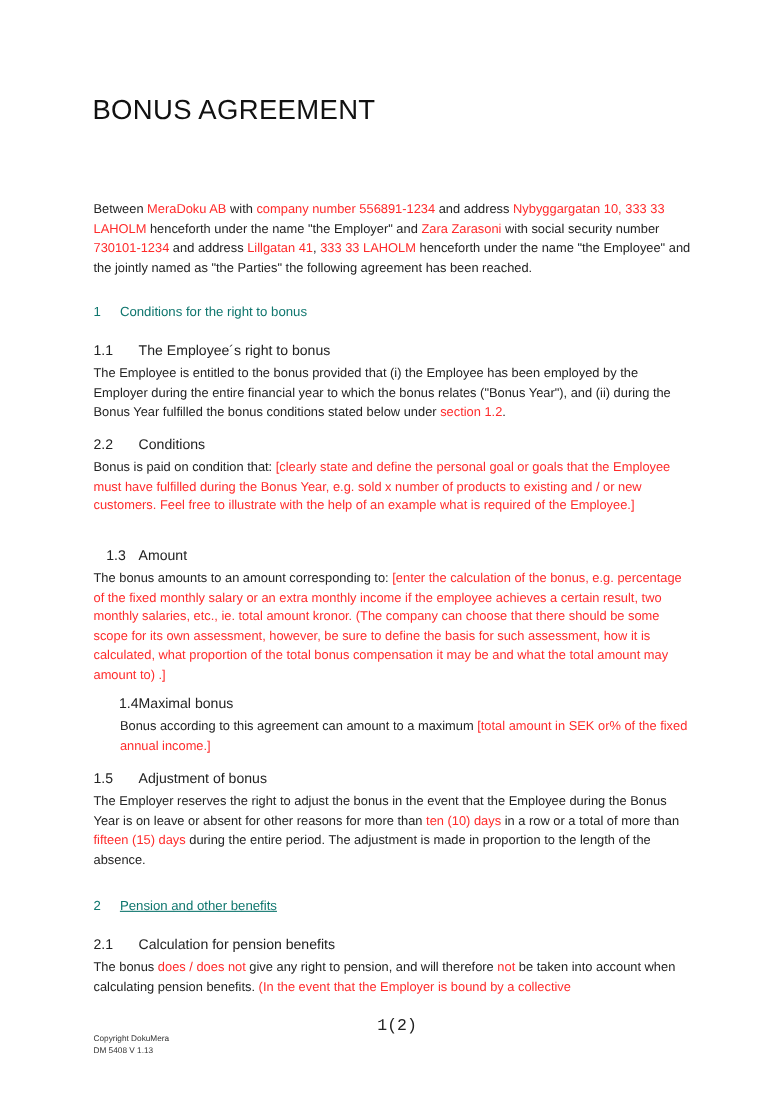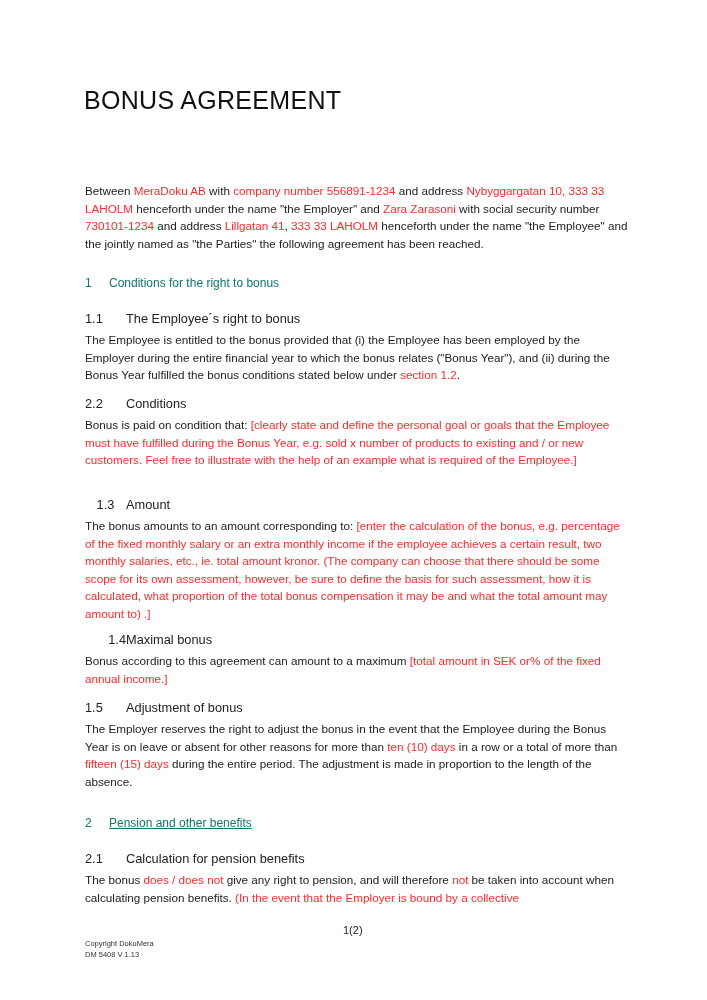--- a/index.html
+++ b/index.html
@@ -10,21 +10,21 @@
            font-family: "Liberation Sans", sans-serif; color: #111; margin: 0; font-weight: normal; }
   .subtitle { position: absolute; left: 85px; top: 122px; font-size: 11.5px; letter-spacing: 1px;
               font-family: "DejaVu Sans", sans-serif; color: #222; }
   .body-text { font-family: "Liberation Sans", sans-serif; font-size: 11.7px; line-height: 17.5px; color: #222; }
   .red { color: #ff2a2a; }
   .block { position: absolute; left: 85px; width: 545px; }
   .h1 { position: absolute; left: 85px; font-family: "Liberation Sans", sans-serif; font-size: 12px; color: #0f766e; }
   .h1 .num { display: inline-block; width: 24px; }
   .h2 { position: absolute; left: 85px; font-family: "Liberation Sans", sans-serif; font-size: 12.8px; color: #222; }
   .h2 .num { display: inline-block; width: 41px; }
-  .pagenum { position: absolute; left: 343px; top: 924px; font-family: Liberation Sans, sans-serif; font-size: 11px; color: #222; }
+  .pagenum { position: absolute; left: 343px; top: 924px; font-family: Liberation Mono, monospace; font-size: 15px; color: #222; }
   .footer { position: absolute; left: 85px; top: 939px; font-family: "Liberation Sans", sans-serif; font-size: 7.5px; line-height: 10.5px; color: #333; }
 </style>
 </head>
 <body>
 
 <div class="page">
   <h1 class="title">BONUS AGREEMENT</h1>
 
   <div class="block body-text" style="top:182px;"><span>Between </span><span class="red" style="color: rgb(255, 42, 42);">MeraDoku AB</span><span> with </span><span class="red" style="color: rgb(255, 42, 42);">company number 556891-1234</span><span> and address </span><span class="red" style="color: rgb(255, 42, 42);">Nybyggargatan 10, 333 33 LAHOLM</span><span> henceforth under the name "the Employer" and </span><span class="red" style="color: rgb(255, 42, 42);">Zara Zarasoni</span><span> with social security number </span><span class="red" style="color: rgb(255, 42, 42);">730101-1234</span><span> and address </span><span class="red" style="color: rgb(255, 42, 42);">Lillgatan 41</span><span>, </span><span class="red" style="color: rgb(255, 42, 42);">333 33 LAHOLM</span><span> henceforth under the name "the Employee" and the jointly named as "the Parties" the following agreement has been reached.</span></div>
 
@@ -43,21 +43,21 @@
   <div class="block body-text" style="top:416px;"><span>Bonus is paid on condition that: </span><span class="red" style="color: rgb(255, 42, 42);">[clearly state and define the personal goal or goals that the Employee must have fulfilled during the Bonus Year, e.g. sold x number of products to existing and / or new customers. Feel free to illustrate with the help of an example what is required of the Employee.]</span></div>
 
   <div class="h2" style="top:497px;text-align:center;">
     <span class="num">1.3</span><span>Amount</span>
   </div>
   <div class="block body-text" style="top:517px;"><span>The bonus amounts to an amount corresponding to: </span><span class="red" style="color: rgb(255, 42, 42);">[enter the calculation of the bonus, e.g. percentage of the fixed monthly salary or an extra monthly income if the employee achieves a certain result, two monthly salaries, etc., ie. total amount kronor. (The company can choose that there should be some scope for its own assessment, however, be sure to define the basis for such assessment, how it is calculated, what proportion of the total bonus compensation it may be and what the total amount may amount to) .]</span></div>
 
   <div class="h2" style="top:632px;text-align:right;">
     <span class="num">1.4</span><span>Maximal bonus</span>
   </div>
-  <div class="block body-text" style="top:652px;"><span>Bonus according to this agreement can amount to a maximum </span><span class="red" style="color: rgb(255, 42, 42);">[total amount in SEK or% of the fixed annual income.]</span></div>
+  <div class="block body-text" style="top:652px;margin-left:24px;"><span>Bonus according to this agreement can amount to a maximum </span><span class="red" style="color: rgb(255, 42, 42);">[total amount in SEK or% of the fixed annual income.]</span></div>
 
   <div class="h2" style="top:700px;">
     <span class="num">1.5</span><span>Adjustment of bonus</span>
   </div>
   <div class="block body-text" style="top:720px;"><span>The Employer reserves the right to adjust the bonus in the event that the Employee during the Bonus Year is on leave or absent for other reasons for more than </span><span class="red" style="color: rgb(255, 42, 42);">ten (10) days</span><span> in a row or a total of more than </span><span class="red" style="color: rgb(255, 42, 42);">fifteen (15) days</span><span> during the entire period. The adjustment is made in proportion to the length of the absence.</span></div>
 
   <div class="h1" style="top:816px;text-decoration:underline;">
     <span class="num">2</span><span>Pension and other benefits</span>
   </div>
 

